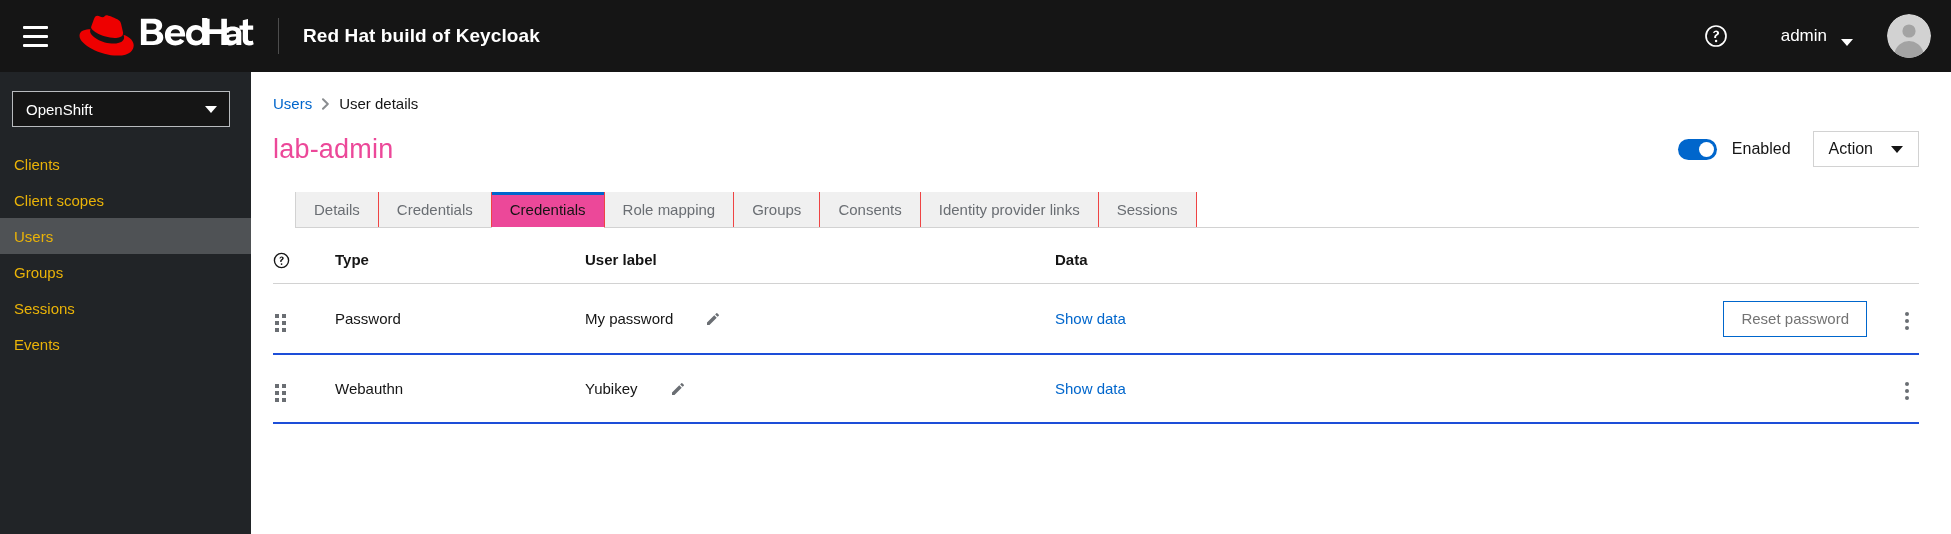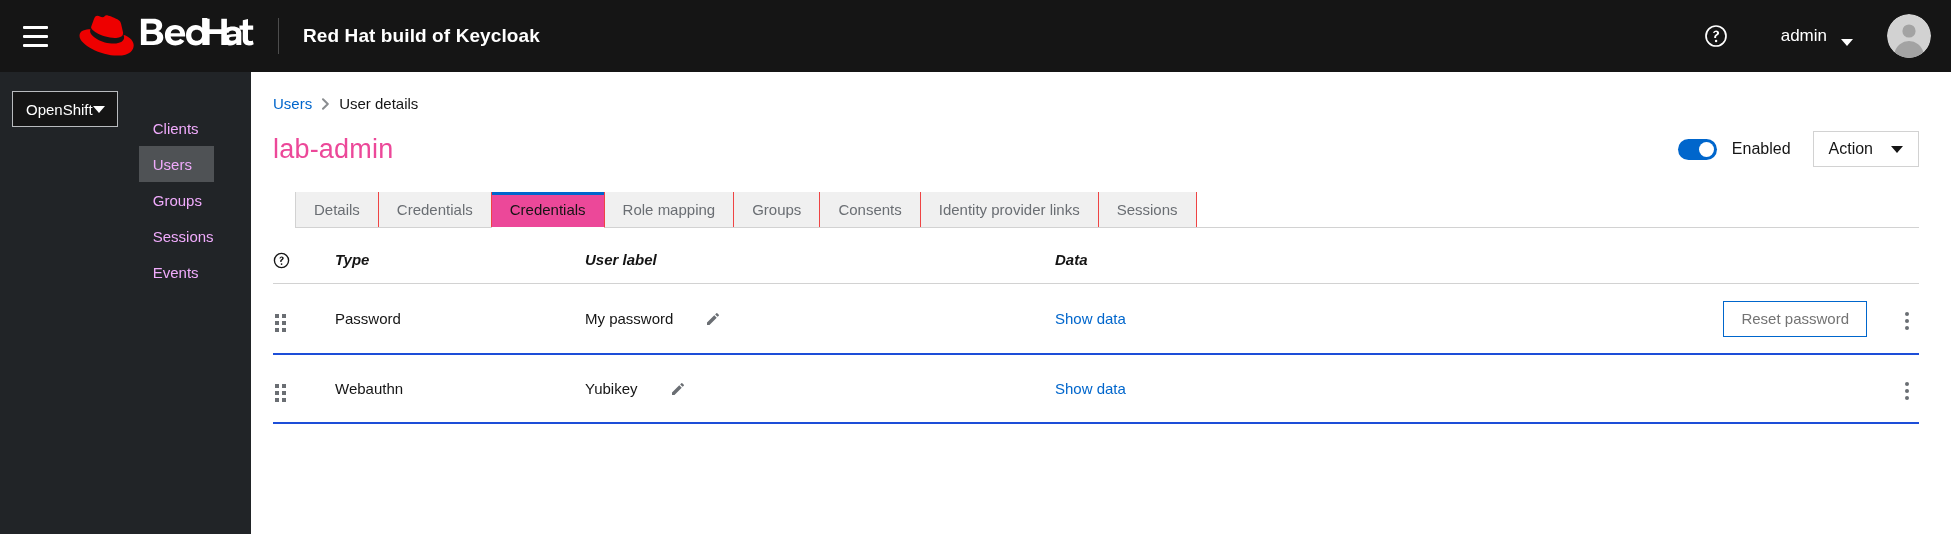--- a/index.html
+++ b/index.html
@@ -55,21 +55,21 @@
   }
   .avatar { width: 44px; height: 44px; border-radius: 50%; overflow: hidden; display:block; }
 
   
   .body-row { flex: 1 1 auto; display: flex; min-height: 0; }
 
   
   .sidebar {
     width: 251px; min-width: 251px;
     background: #212427;
-    display: flex; flex-direction: row;
+    display: flex; flex-direction: column;
     padding-top: 19px;
   }
   .realm-select {
     margin: 0 21px 0 12px;
     height: 36px;
     border: 1px solid #b8bbbe;
     background: #151515;
     display: flex; align-items: center; justify-content: space-between;
     padding: 0 12px 0 13px;
     color: #fff; font-size: 15px; cursor: pointer;
@@ -82,21 +82,21 @@
   .nav { margin-top: 19px; display: flex; flex-direction: column; }
   .nav-section-title {
     color: #d2d2d2; font-size: 14px;
     padding: 9px 0 9px 14px; height: 36px; display: flex; align-items: center;
     border-bottom: 1px solid #3c3f42;
     border-top: 1px solid #3c3f42;
   }
   .nav-item {
     height: 36px; display: flex; align-items: center;
     padding-left: 14px;
-    color: #f0abfc; font-size: 15px; cursor: pointer;
+    color: #eab308; font-size: 15px; cursor: pointer;
   }
   .nav-item.selected { background: #4f5255; }
 
   
   .main { flex: 1 1 auto; background: #fff; min-width: 0; display: flex; flex-direction: column; }
 
   .page-head { padding: 23px 32px 0 22px; }
   .breadcrumb { display: flex; align-items: center; font-size: 15px; gap: 9px; }
   .bc-link { color: #06c; cursor: pointer; }
   .bc-sep { color: #8a8d90; font-size: 12px; display: flex; align-items: center; }
@@ -161,21 +161,20 @@
   }
 
   
   .table-wrap { padding: 0 32px 0 22px; }
   table { width: 100%; border-collapse: collapse; }
   thead th {
     text-align: left; font-size: 15px; font-weight: 700; color: #151515;
     padding: 22px 0 14px 0;
     border-bottom: 1px solid #d2d2d2;
     white-space: nowrap;
-    font-style: italic;
   }
   tbody td {
     padding: 17px 0 16px 0;
     border-bottom: 2px solid #1d4ed8;
     font-size: 15px; color: #151515;
     vertical-align: middle;
   }
   .col-handle { width: 62px; }
   .col-type   { width: 250px; }
   .col-label  { width: 470px; }
@@ -272,20 +271,23 @@
       <div class="realm-select">
         <span>OpenShift</span>
         <span class="realm-caret"></span>
       </div>
 
       <div class="nav">
 
         <div class="nav-item">
           <span>Clients</span>
         </div>
+        <div class="nav-item">
+          <span>Client scopes</span>
+        </div>
         <div class="nav-item selected">
           <span>Users</span>
         </div>
         <div class="nav-item">
           <span>Groups</span>
         </div>
         <div class="nav-item">
           <span>Sessions</span>
         </div>
         <div class="nav-item">

